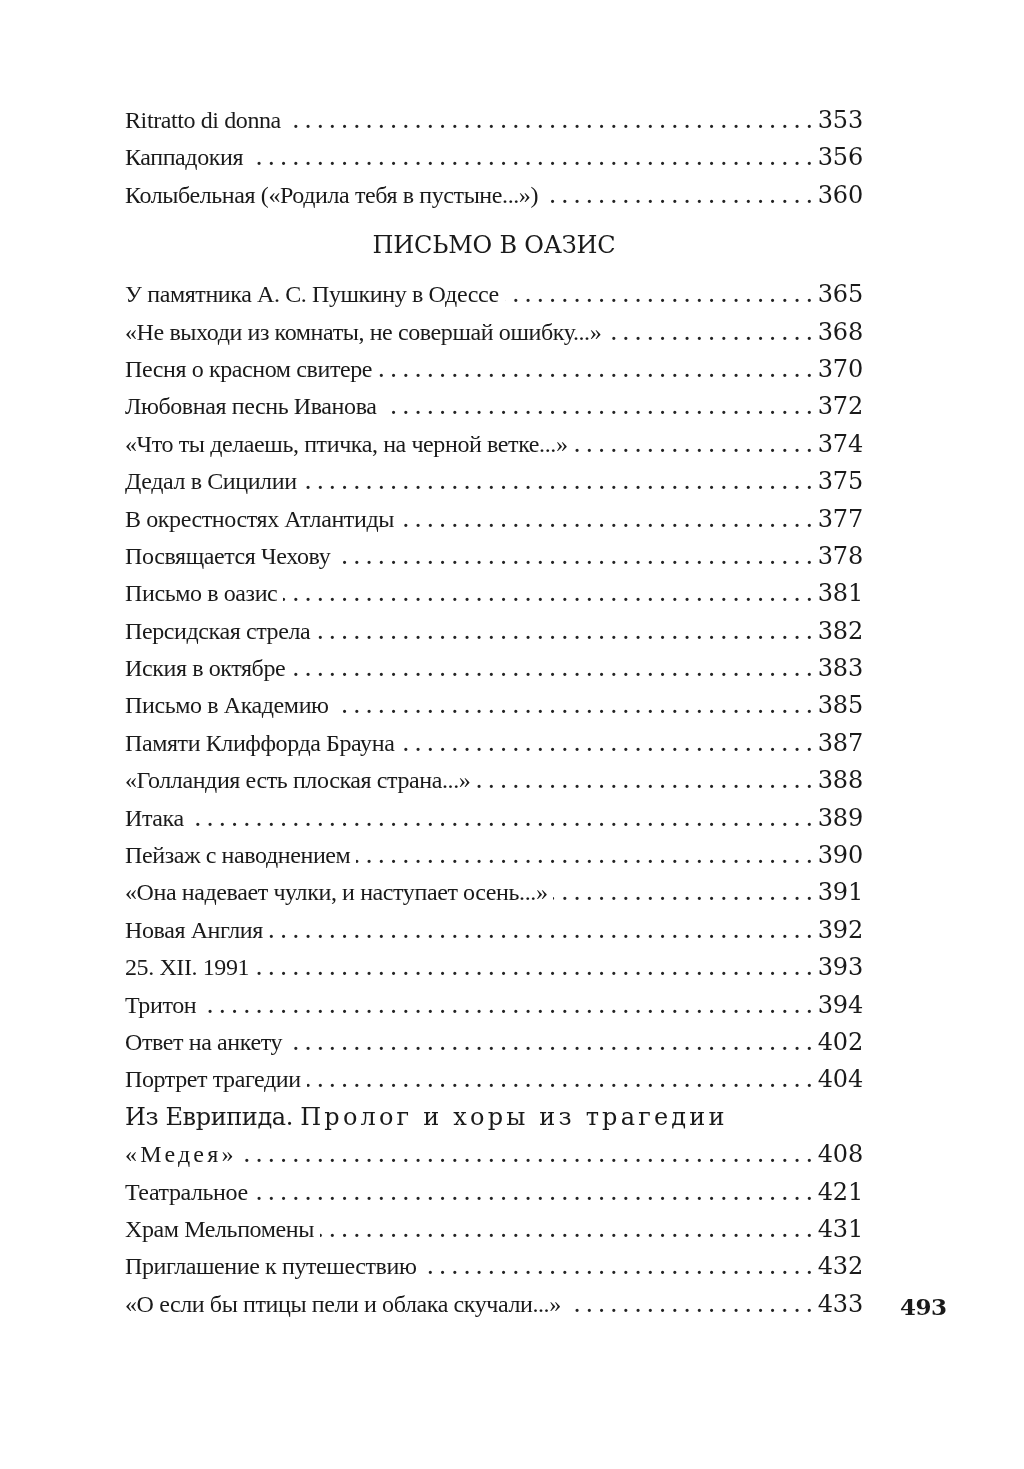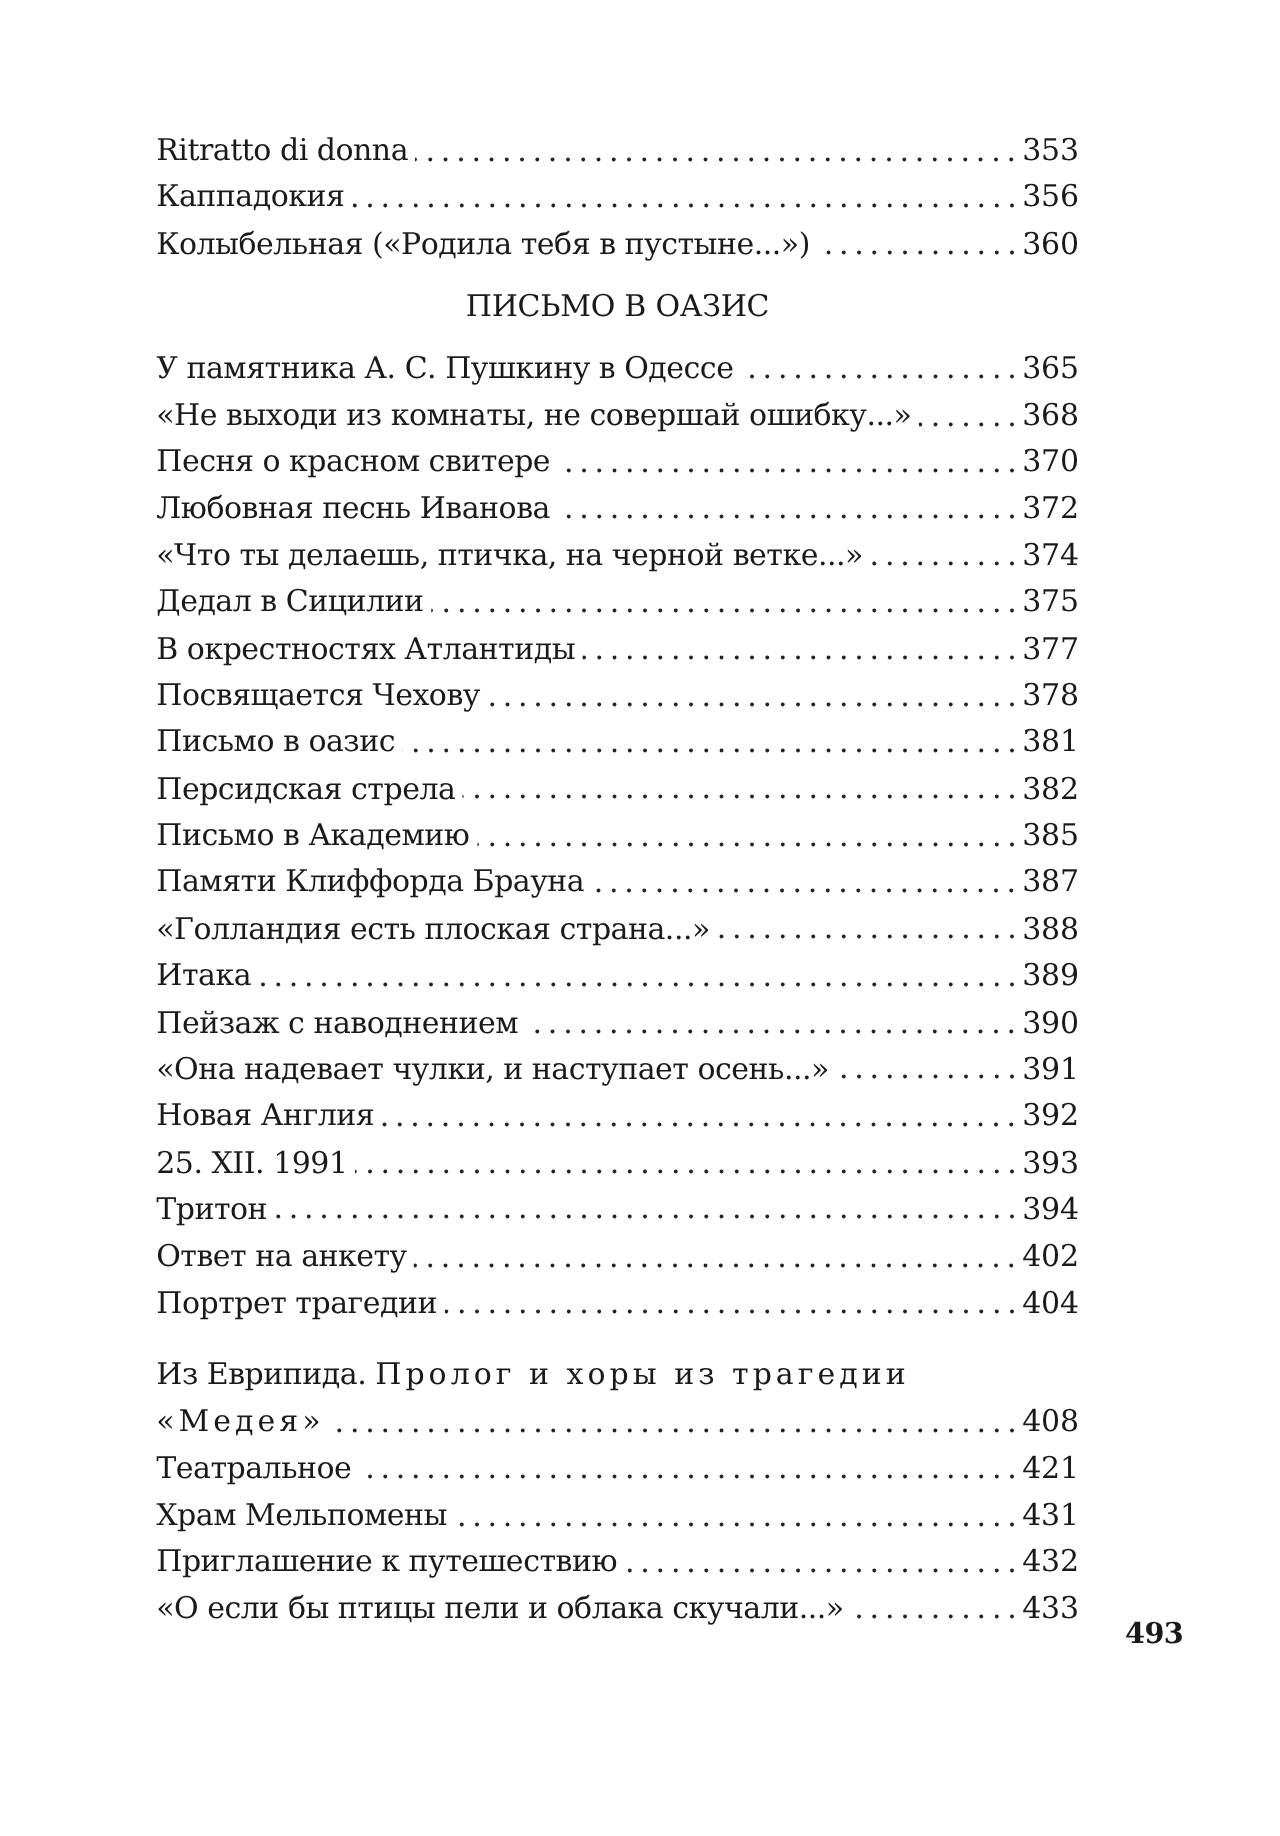--- a/index.html
+++ b/index.html
@@ -27,41 +27,41 @@
       display: flex;
       align-items: baseline;
       height: 37.4px;
       line-height: 37.4px;
       white-space: nowrap;
       overflow: hidden;
     }
     .entry .title {
       flex: 0 0 auto;
       padding-right: 6px;
+      font-family: Liberation Serif, serif;
     }
     .entry .leader {
       flex: 1 1 auto;
       overflow: hidden;
       white-space: nowrap;
       letter-spacing: 4.6px;
       color: #222;
       direction: rtl;
       text-align: left;
     }
     .entry .leader::before {
       content: "........................................................................................................................";
     }
     .entry .page {
       flex: 0 0 auto;
       text-align: right;
       letter-spacing: -0.2px;
     }
     .entry.first-line {
       display: block;
-      margin-top: 20px;
     }
     .spaced {
       letter-spacing: 3.2px;
     }
     .section-heading {
       text-align: center;
       height: 50px;
       line-height: 50px;
       margin-top: 6px;
       margin-bottom: 6px;
@@ -145,20 +145,25 @@
   </div>
   <div class="entry">
     <span class="title">Письмо в оазис</span>
     <span class="leader"></span>
     <span class="page">381</span>
   </div>
   <div class="entry">
     <span class="title">Персидская стрела</span>
     <span class="leader"></span>
     <span class="page">382</span>
+  </div>
+  <div class="entry">
+    <span class="title">Иския в октябре</span>
+    <span class="leader"></span>
+    <span class="page">383</span>
   </div>
   <div class="entry">
     <span class="title">Письмо в Академию</span>
     <span class="leader"></span>
     <span class="page">385</span>
   </div>
   <div class="entry">
     <span class="title">Памяти Клиффорда Брауна</span>
     <span class="leader"></span>
     <span class="page">387</span>

